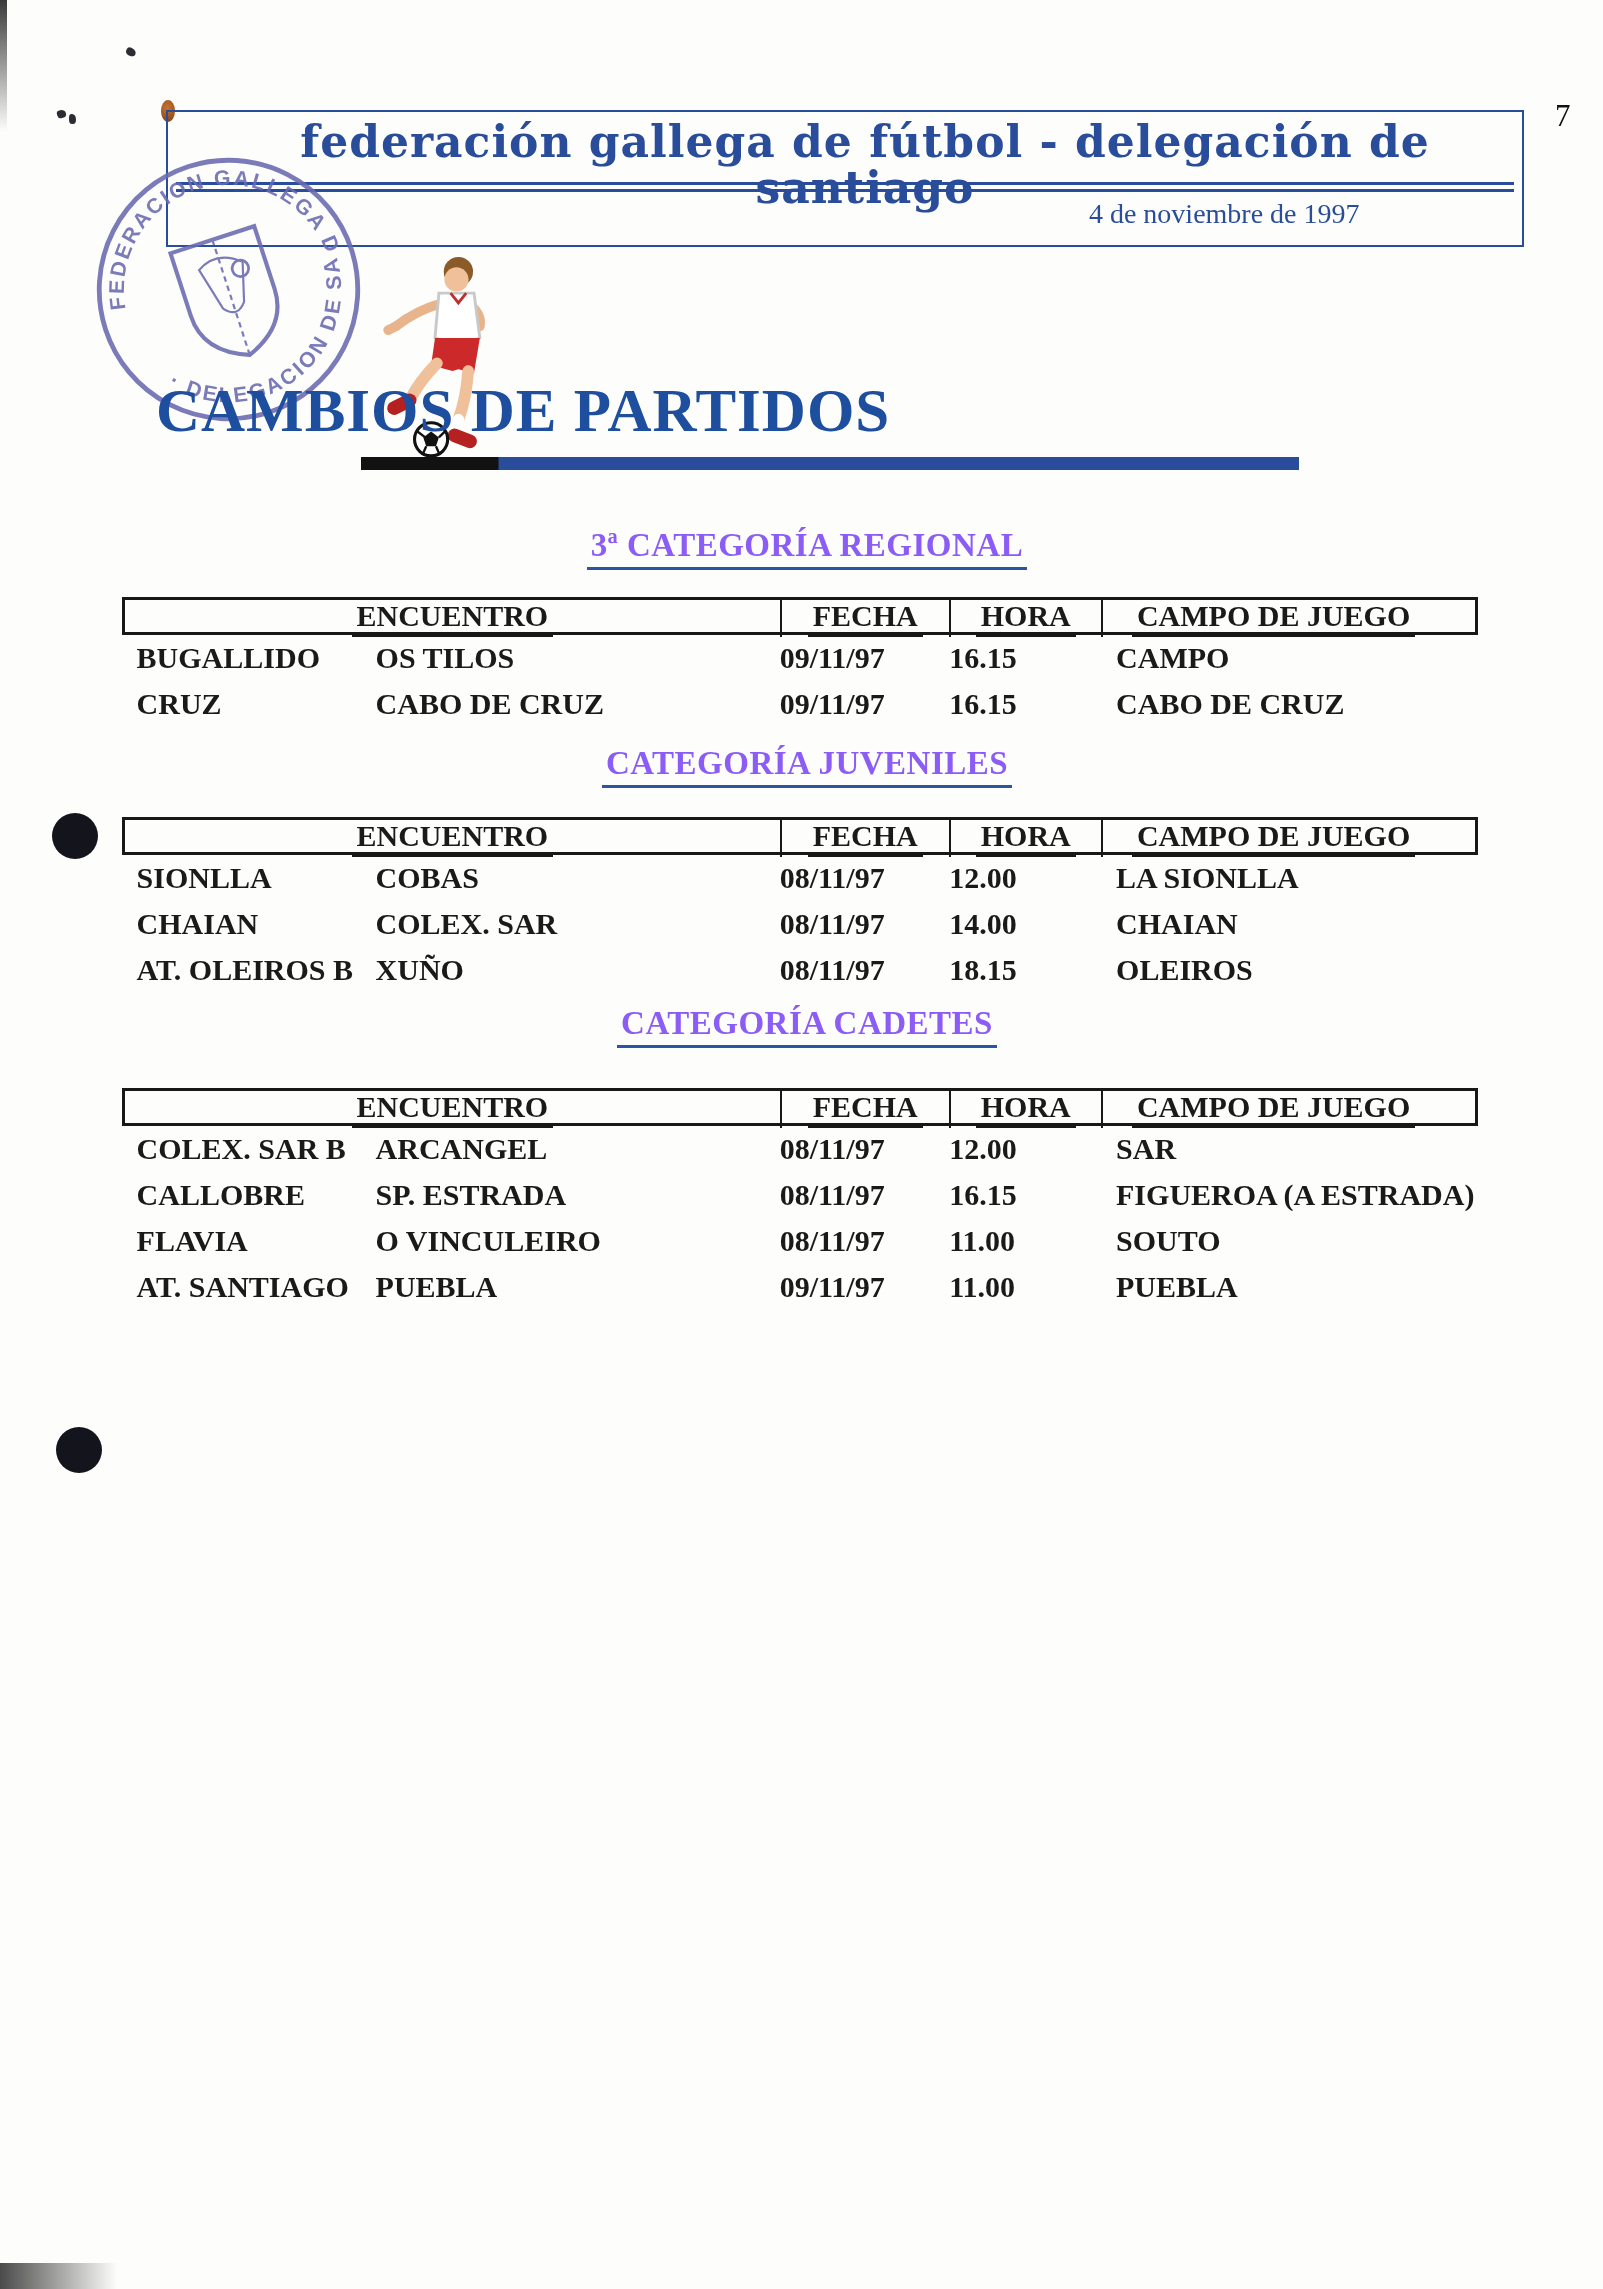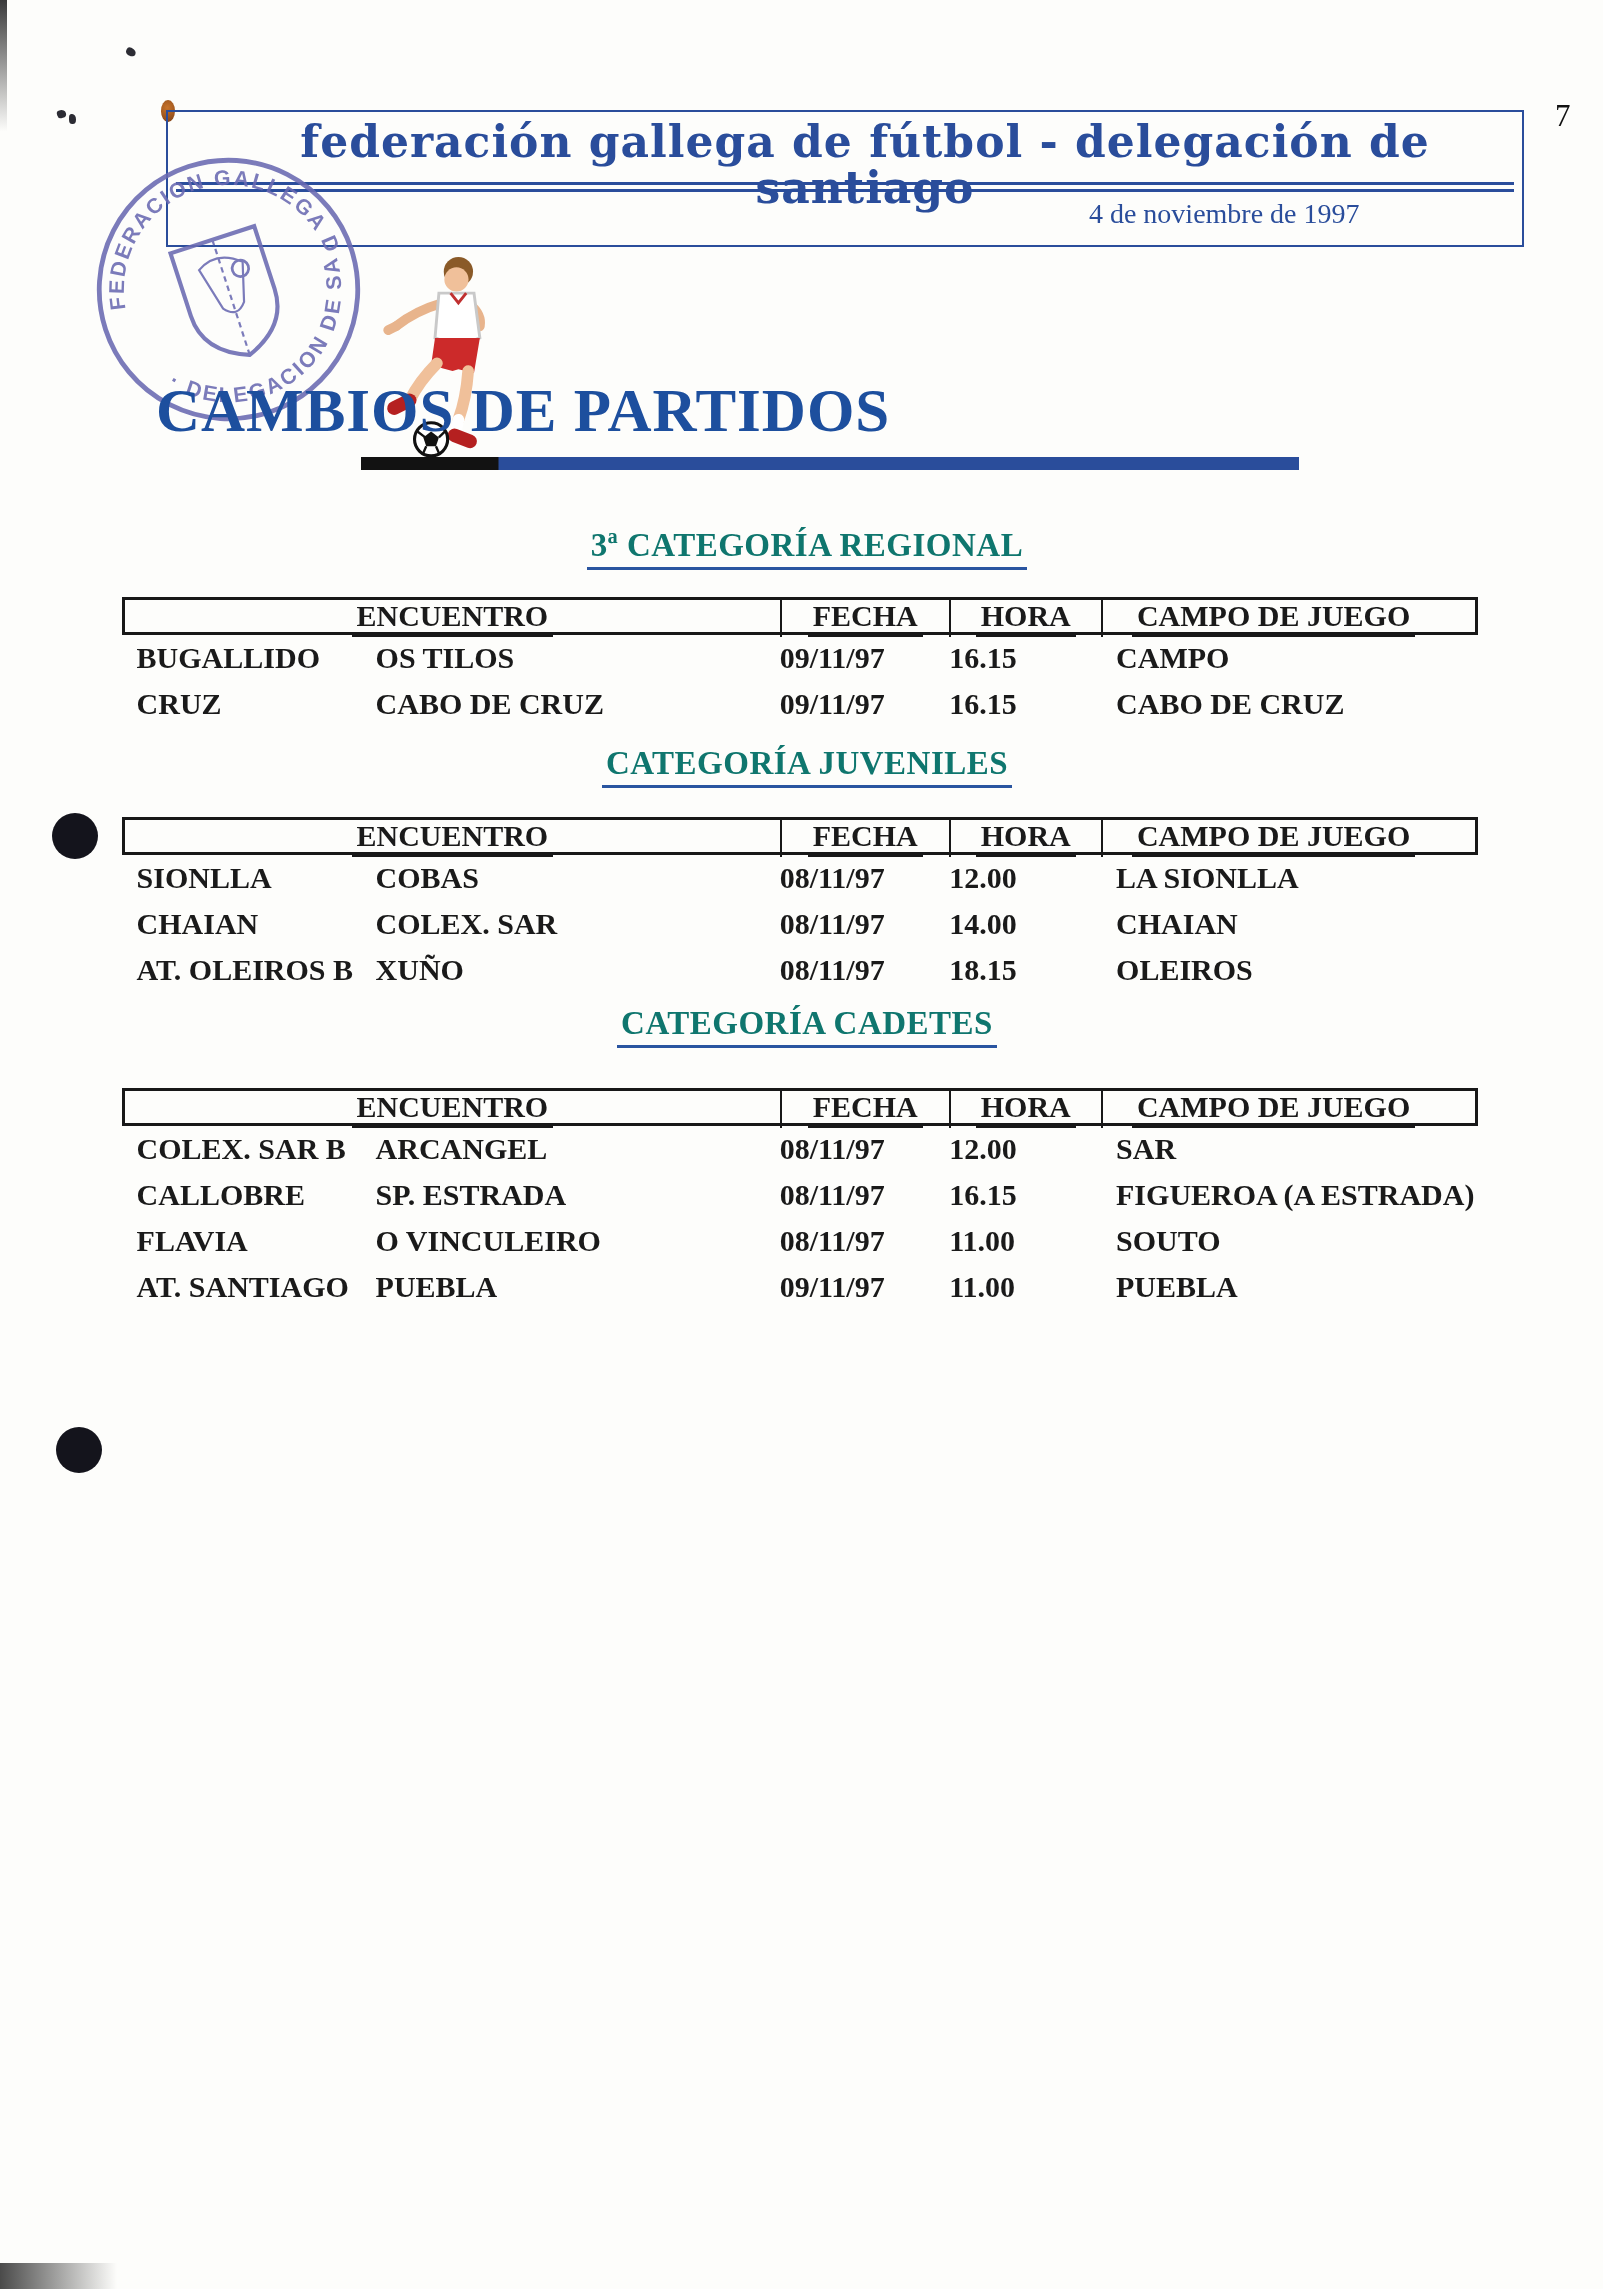--- a/index.html
+++ b/index.html
@@ -60,21 +60,21 @@
     color:#1d4f9e; font-family:"Liberation Serif", serif;
   }
   .main-title-underline {
     position:absolute; top:457px; left:361px; width:938px; height:12.7px;
     background:linear-gradient(to right, #121212 0px, #121212 137px, #2a4d9b 138px, #2a4d9b 100%);
   }
 
   
   .section-heading { position:absolute; left:0; width:100%; text-align:center; }
   .section-heading span {
-    display:inline-block; font-weight:bold; font-size:33px; color:#0f766e;
+    display:inline-block; font-weight:bold; font-size:33px; color:#8b5cf6;
     border-bottom:3.9px solid #2a55a0; padding:0 3.9px 2.9px 3.9px; letter-spacing:0.5px;margin-left:11px;
   }
   .sh1 { top:527px; } .sh2 { top:745px; } .sh3 { top:1005px; }
 
   
   .match-table { position:absolute; left:122px; width:1356px; }
   .t1 { top:597px; } .t2 { top:817px; } .t3 { top:1088px; }
   .thead {
     display:grid; grid-template-columns:48.5% 12.5% 11.3% 27.7%;
     border:3.9px solid #181818; height:38px; align-items:center;

